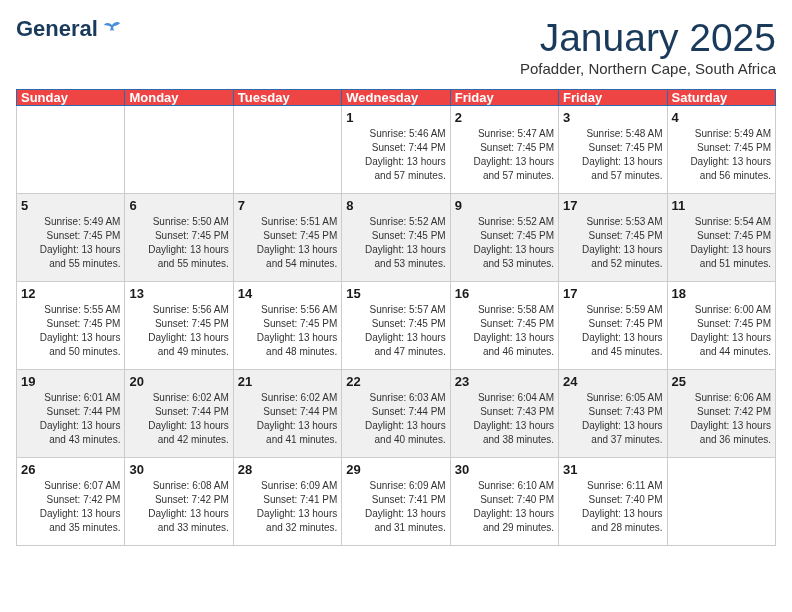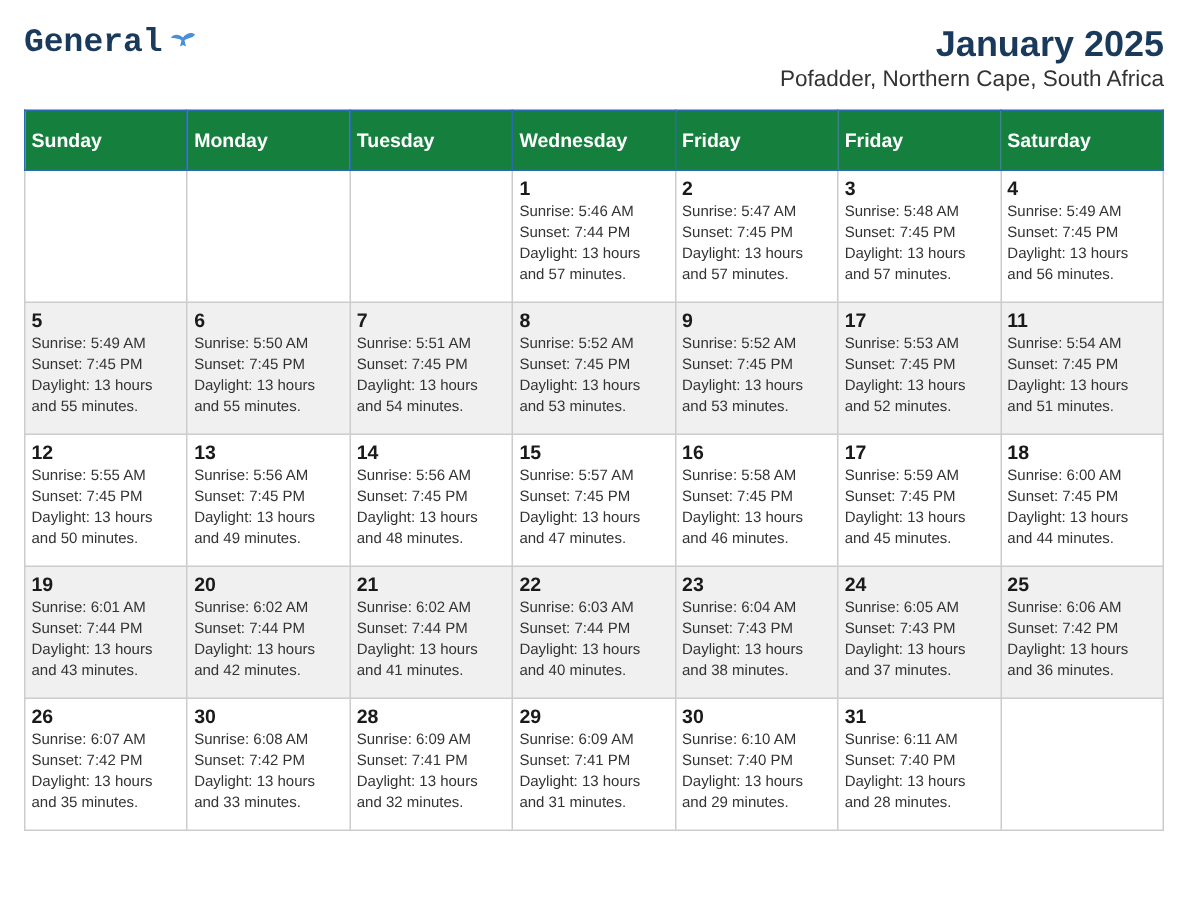--- a/index.html
+++ b/index.html
@@ -18,45 +18,44 @@
     }
     .logo {
       display: flex;
       flex-direction: column;
       align-items: flex-start;
     }
     .logo-row {
       display: flex;
       align-items: center;
       gap: 2px;
-      font-family: Liberation Mono, monospace;
     }
     .title-block {
       text-align: right;
     }
     .month-title {
-      font-size: 24px;
-      font-weight: bold;
+      font-size: 39px;
+      font-weight: normal;
       color: #1a3a5c;
     }
     .location {
       font-size: 15px;
       color: #333;
     }
     .calendar {
       width: 100%;
       border-collapse: collapse;
       border: 1px solid #ccc;
     }
     .calendar th {
-      background-color: #15803d;
+      background-color: #ef4444;
       color: #fff;
       font-size: 13px;
       font-weight: bold;
-      padding: 12px 4px;
+      padding: 0 4px;
       border: 1px solid #2a6aaf;
       text-align: left;
     }
     .calendar td {
       width: calc(100% / 7);
       vertical-align: top;
       padding: 4px;
       border: 1px solid #ccc;
       font-size: 10.5px;
       color: #222;
@@ -73,20 +72,21 @@
       font-size: 13px;
       font-weight: bold;
       color: #1a1a1a;
       display: block;
       margin-bottom: 2px;
     }
     .day-info {
       font-size: 10px;
       color: #333;
       line-height: 1.4;
+      text-align: right;
     }
     .empty-cell {
       background-color: #fff;
     }
   </style>
 </head>
 <body>
 
 <div class="header">
   <div class="logo">

